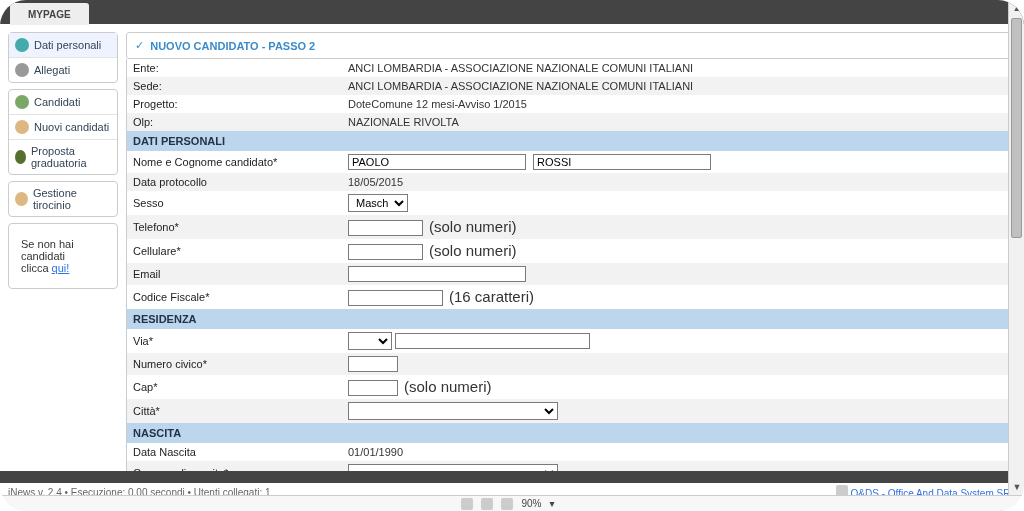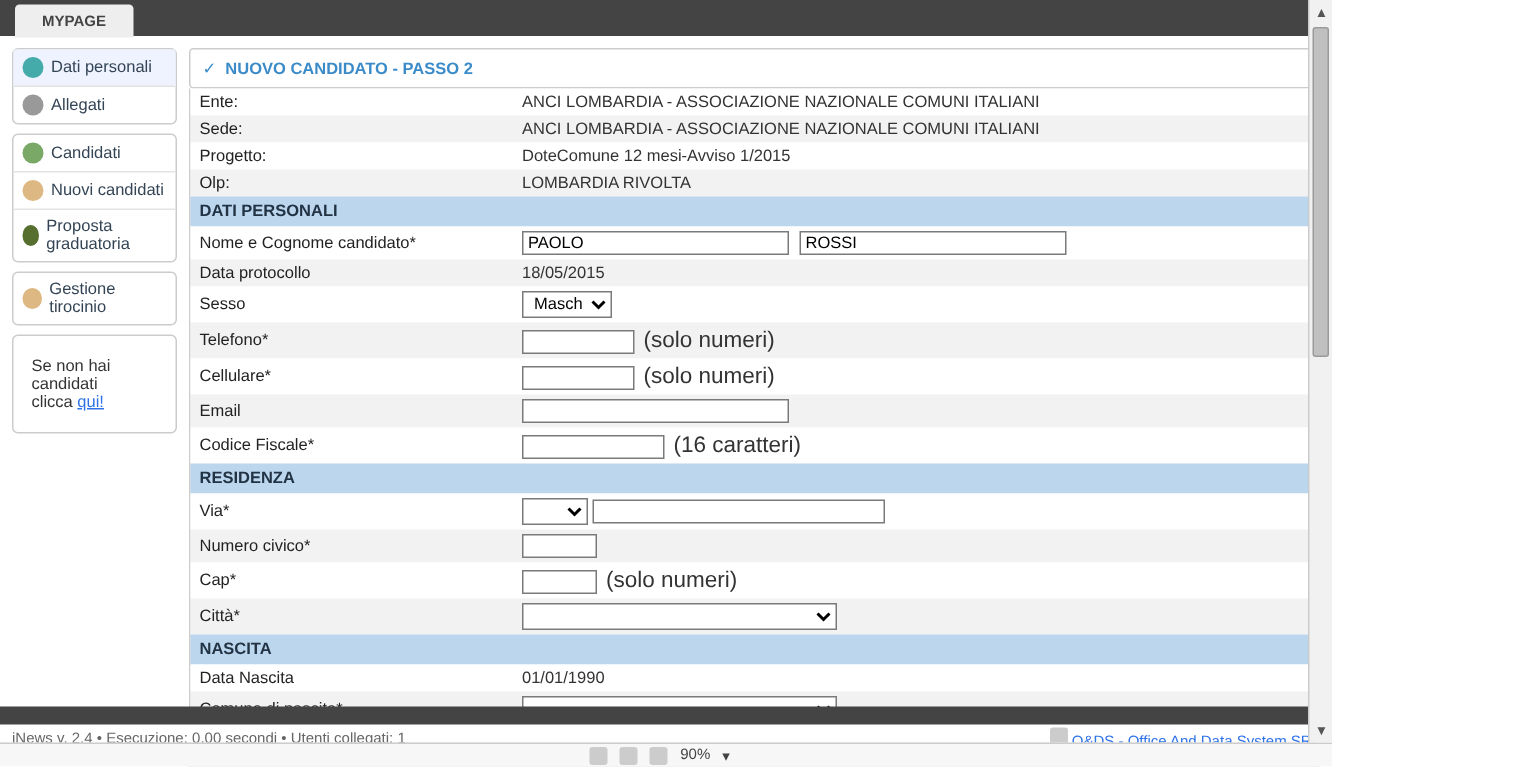--- a/index.html
+++ b/index.html
@@ -1,17 +1,17 @@
 <!DOCTYPE html>
 <html><head>
 <meta charset="utf-8">
 <style>
   * { box-sizing: border-box; }
   html, body { margin:0; padding:0; font-family: Verdana, Arial, sans-serif; font-size:11px; color:#333; background:#fff; }
-  .page { width:888px; height:511px; position:relative; overflow:hidden; }
+  .page { width:1024px; height:511px; position:relative; overflow:hidden;border-radius:26px; }
 
   .tab-strip { background:#444; height:24px; padding-left:10px; }
   .tab { display:inline-block; background:#eee; color:#444; font-weight:bold; font-size:10px; padding:6px 18px 5px 18px; border-radius:3px 3px 0 0; margin-top:3px; cursor:pointer; }
 
   .workspace { display:flex; align-items:flex-start; padding:8px; gap:8px; }
 
   .sidebar { width:110px; display:flex; flex-direction:column; gap:6px;}
   .side-block { border:1px solid #ccc; border-radius:4px; background:#fff; }
   .side-item { display:flex; align-items:center; gap:5px; padding:5px 6px; border-bottom:1px solid #e3e3e3; cursor:pointer; color:#345; }
   .side-item:last-child { border-bottom:none; }
@@ -124,21 +124,21 @@
         <div class="row alt">
             <div class="label">Sede:</div>
             <div class="value">ANCI LOMBARDIA - ASSOCIAZIONE NAZIONALE COMUNI ITALIANI</div>
           </div>
         <div class="row norm">
             <div class="label">Progetto:</div>
             <div class="value">DoteComune 12 mesi-Avviso 1/2015</div>
           </div>
         <div class="row alt">
             <div class="label">Olp:</div>
-            <div class="value">LOMBARDIA RIVOLTA</div>
+            <div class="value">NAZIONALE RIVOLTA</div>
           </div>
 
         <div class="section">DATI PERSONALI</div>
 
         <div class="row norm">
           <div class="label">Nome e Cognome candidato*</div>
           <div class="value">
             <input type="text" class="w-mid" value="PAOLO" style="">
             <input type="text" class="w-mid" style="margin-left: 4px;" value="ROSSI">
           </div>

